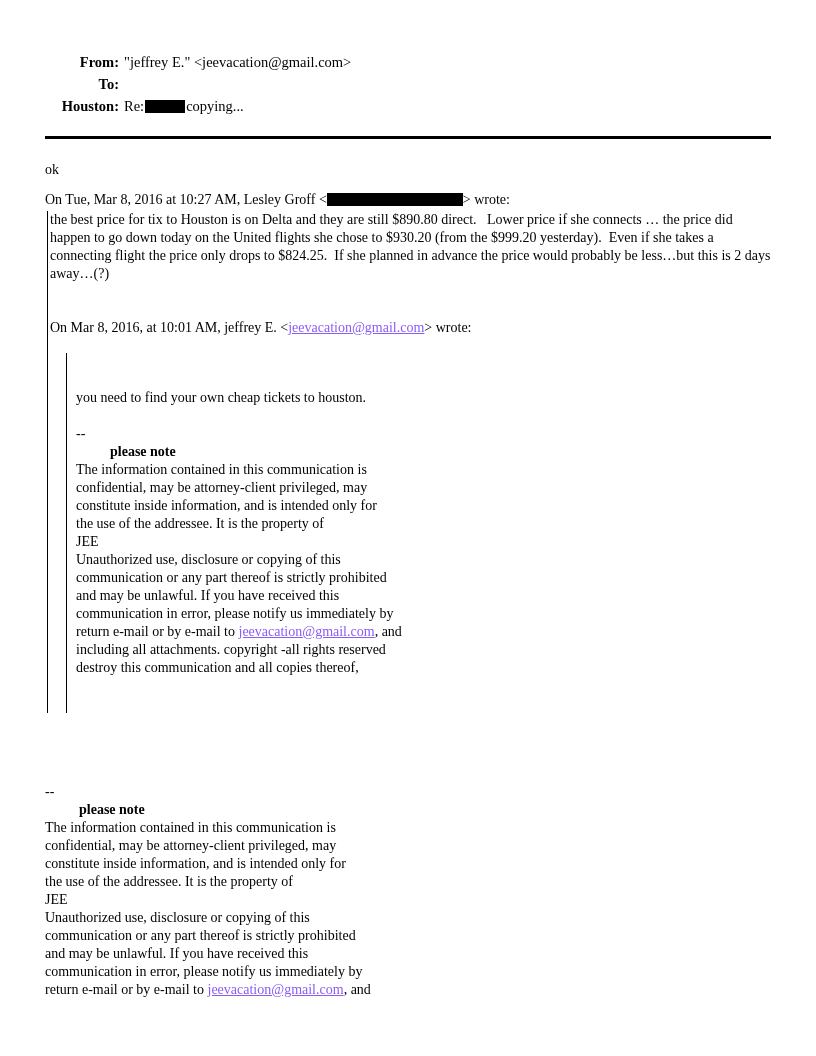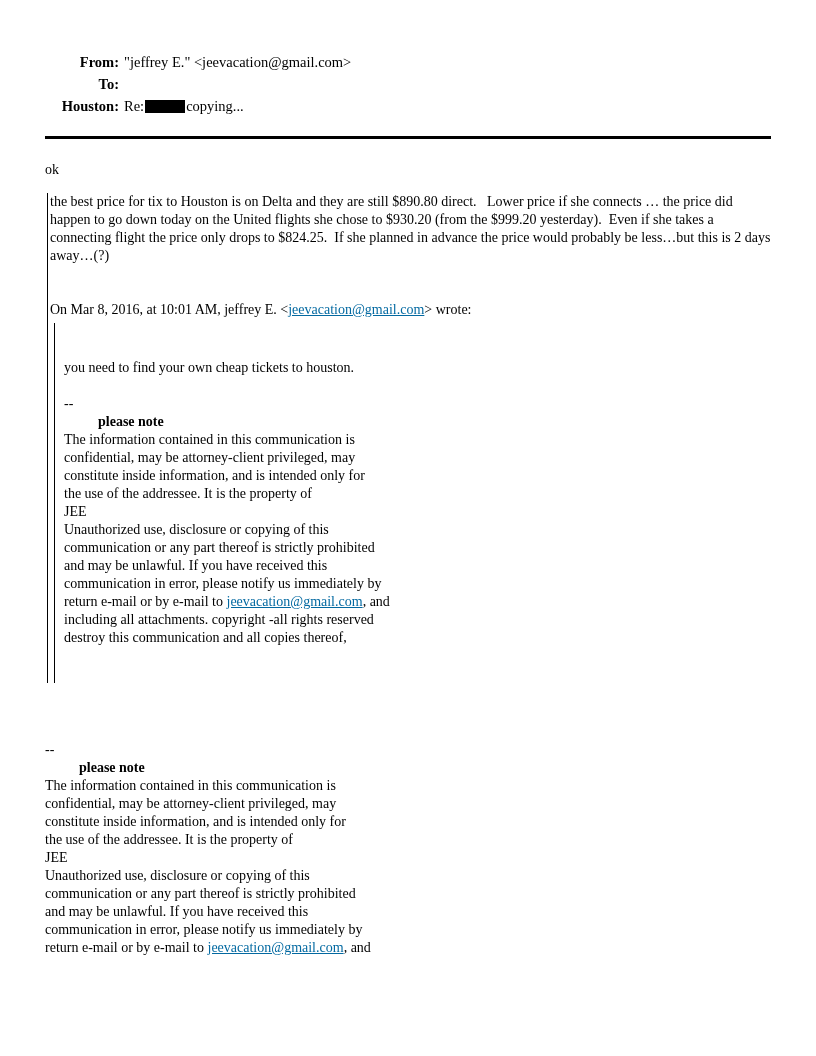--- a/index.html
+++ b/index.html
@@ -29,23 +29,23 @@
   .divider { border: 0; border-top: 3px solid #000; margin: 19px 0 0 0; width: 100%; }
   
   .email-body { font-size: 14px; margin-top: 22px; }
   .line { line-height: 18px; }
   .para { line-height: 18px; white-space: pre-wrap; }
   .sp12 { height: 12px; }
   .sp18 { height: 18px; }
   .sp36 { height: 36px; }
   .sp54 { height: 54px; }
   .bq-outer { border-left: 1px solid #000; margin: 2px 0 0 2px; padding-left: 2px; }
-  .bq-inner { border-left: 1px solid #000; margin: 4px; padding-left: 9px; }
+  .bq-inner { border-left: 1px solid #000; margin: 16px; padding-left: 9px; }
   .indent { padding-left: 34px; font-weight: bold; }
-  a.email-link { color: #0369a1; }
+  a.email-link { color: #8b5cf6; }
 </style>
 </head>
 <body>
 
 <div class="page">
 
   <div class="email-header">
     <div class="hdr-row">
       <span class="hdr-label">From:</span>
       <span class="hdr-value">"jeffrey E." &lt;jeevacation@gmail.com&gt;</span>
@@ -59,20 +59,21 @@
     </div>
   </div>
 
   <hr class="divider">
 
   <div class="email-body">
 
     <div class="line">ok</div>
     <div class="sp12"></div>
 
+    <div class="line"><span>On Tue, Mar 8, 2016 at 10:27 AM, Lesley Groff &lt;</span><span class="redact redact-lesley"></span><span>&gt; wrote:</span></div>
 
     <blockquote class="bq-outer">
       <div class="para">the best price for tix to Houston is on Delta and they are still $890.80 direct.   Lower price if she connects … the price did happen to go down today on the United flights she chose to $930.20 (from the $999.20 yesterday).  Even if she takes a connecting flight the price only drops to $824.25.  If she planned in advance the price would probably be less…but this is 2 days away…(?)</div>
       <div class="sp18"></div>
       <div class="sp18"></div>
 
       <div class="line"><span>On Mar 8, 2016, at 10:01 AM, jeffrey E. &lt;</span><a href="#" class="email-link">jeevacation@gmail.com</a><span>&gt; wrote:</span></div>
 
       <blockquote class="bq-inner">
         <div class="sp36"></div>

